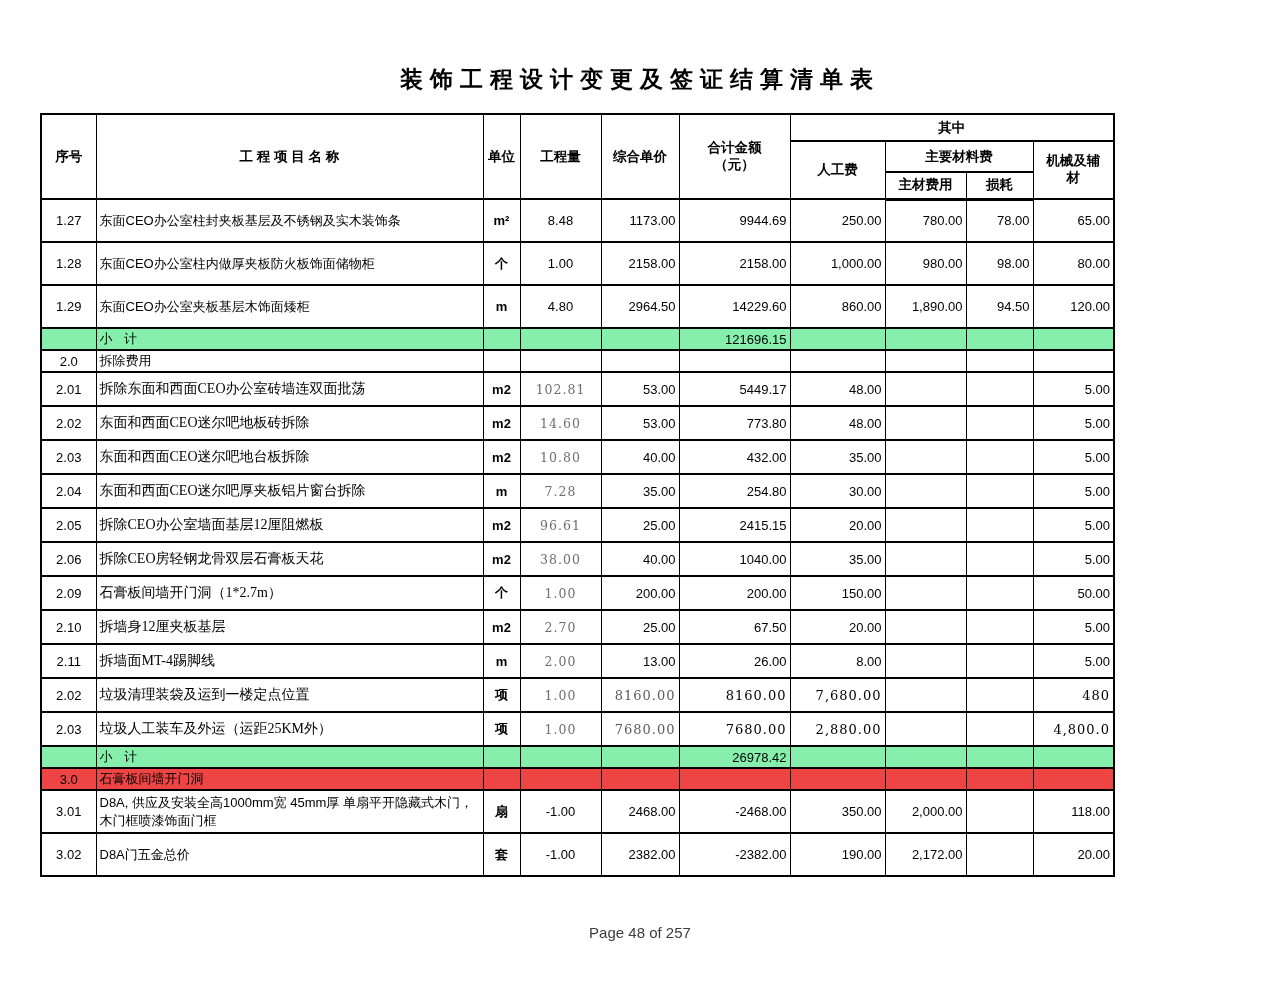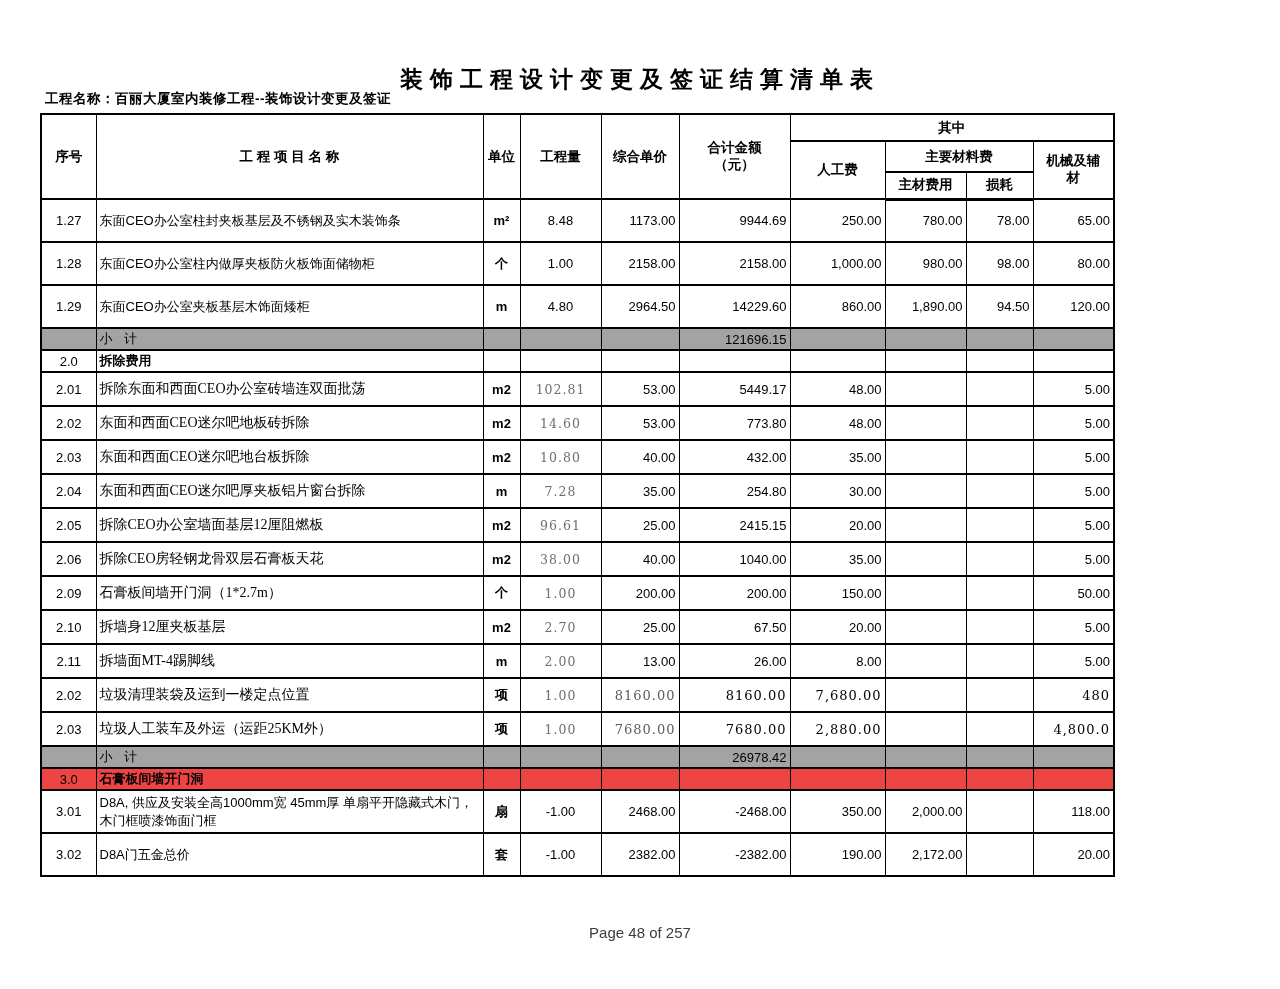--- a/index.html
+++ b/index.html
@@ -19,23 +19,23 @@
   table.sheet{border:2px solid #000;}
   thead th{font-weight:bold;text-align:center;vertical-align:middle;font-size:13.5px;padding:0 2px;}
   thead tr.h1{height:27px;} thead tr.h2{height:31px;} thead tr.h3{height:27px;}
   th.th-total, th.th-machine{white-space:pre-line;line-height:1.25;}
   thead tr.h3 th{border-bottom:3px solid #000;}
 
   
   tr.r-item{height:43px;} 
   tr.r-song, tr.r-song-serif{height:34px;}
   tr.r-subtotal, tr.r-section, tr.r-section-gray{height:22px;}
-  tr.r-subtotal td{background:#a3a3a3;}
+  tr.r-subtotal td{background:#86efac;}
   tr.r-section-gray td{background:#ef4444;}
-  tr.r-section td.c-name, tr.r-section-gray td.c-name{font-weight:bold;}
+  tr.r-section td.c-name, tr.r-section-gray td.c-name{font-weight:normal;}
   tr.r-subtotal td.c-name{letter-spacing:4px;}
 
   td{vertical-align:middle;}
   td.c-no{text-align:center;}
   td.c-name{text-align:left;padding-left:5px;padding-right:5px;line-height:1.35;}
   td.c-unit{text-align:center;font-weight:bold;}
   td.c-qty{text-align:center;}
   td.c-price, td.c-total, td.c-labor, td.c-material, td.c-loss, td.c-machine{
         text-align:right;padding-right:4px;}
 
@@ -47,21 +47,20 @@
   tr.r-song-serif td.c-price{font-family:"DejaVu Serif",serif;color:#5c5c5c;letter-spacing:1px;}
   tr.r-song-serif td.c-total, tr.r-song-serif td.c-labor, tr.r-song-serif td.c-machine{
         font-family:"DejaVu Serif",serif;letter-spacing:1px;}
 </style>
 </head>
 <body>
 
 <div class="page">
 
   <div class="doc-title">装饰工程设计变更及签证结算清单表</div>
-  <div class="doc-subtitle">工程名称：百丽大厦室内装修工程--装饰设计变更及签证</div>
 
   <table class="sheet">
     <colgroup>
       <col style="width:55px">
         <col style="width:387px">
         <col style="width:37px">
       <col style="width:81px">
         <col style="width:78px">
         <col style="width:111px">
       <col style="width:95px">

